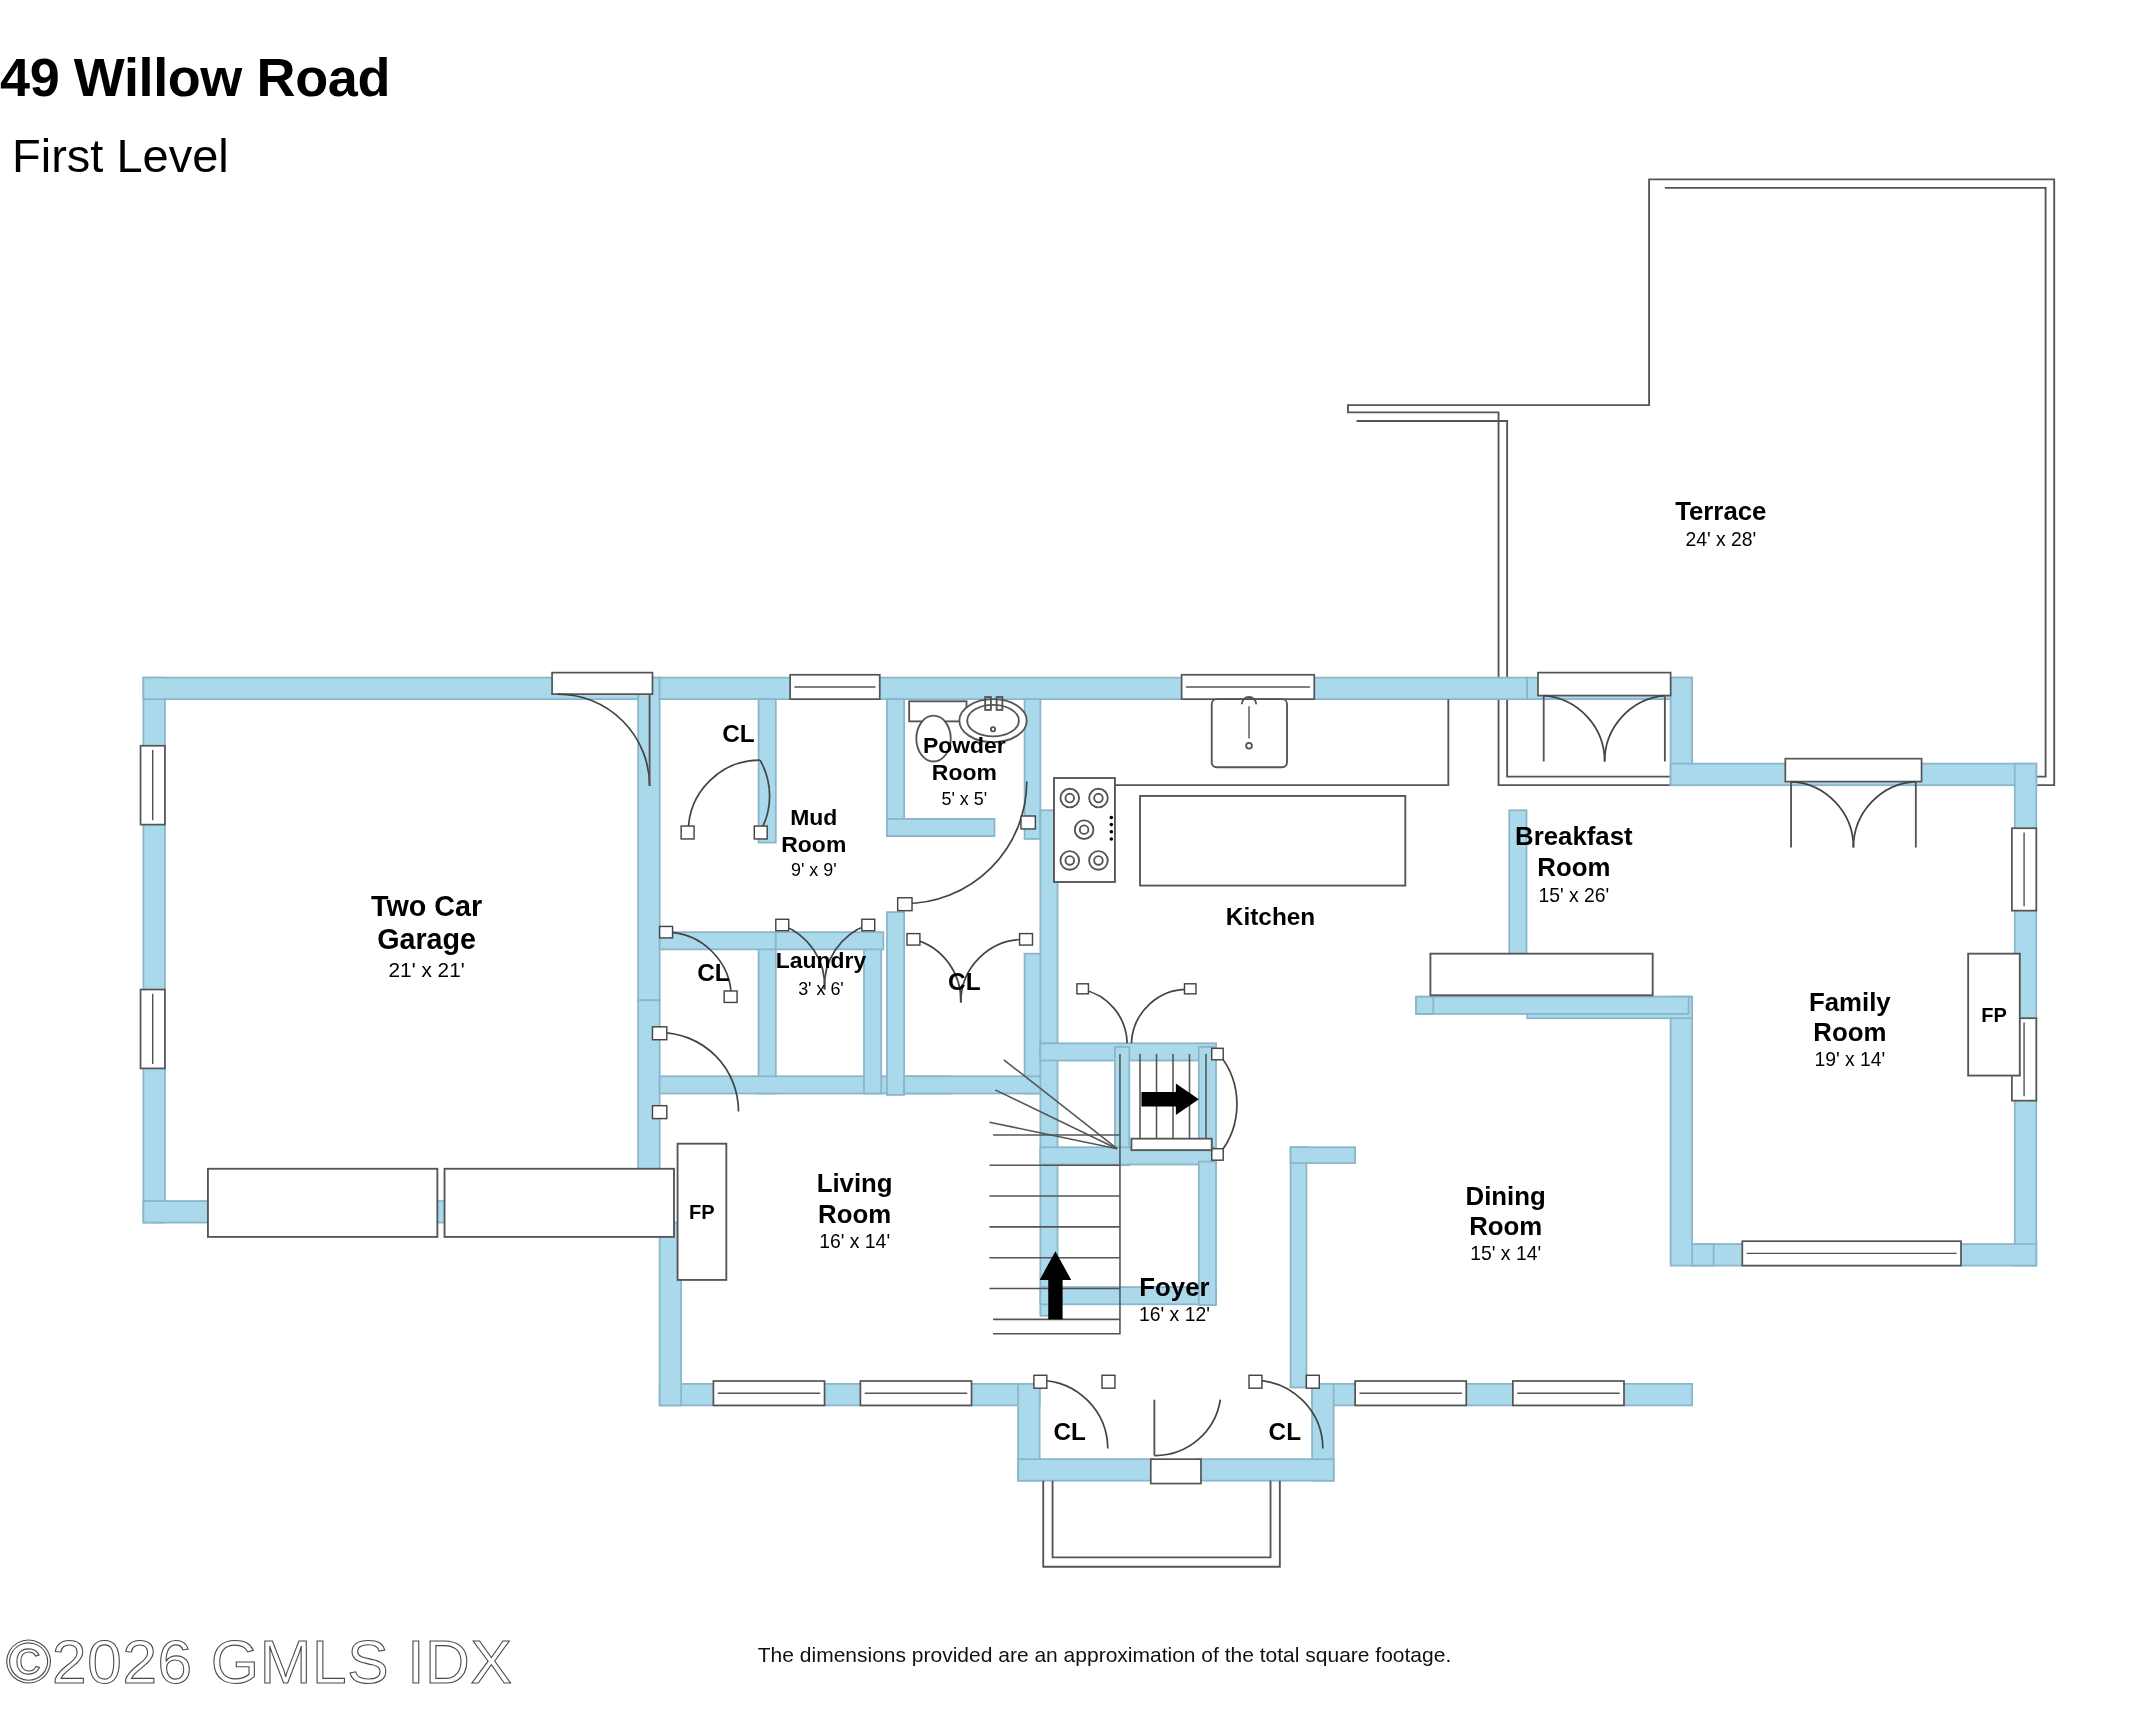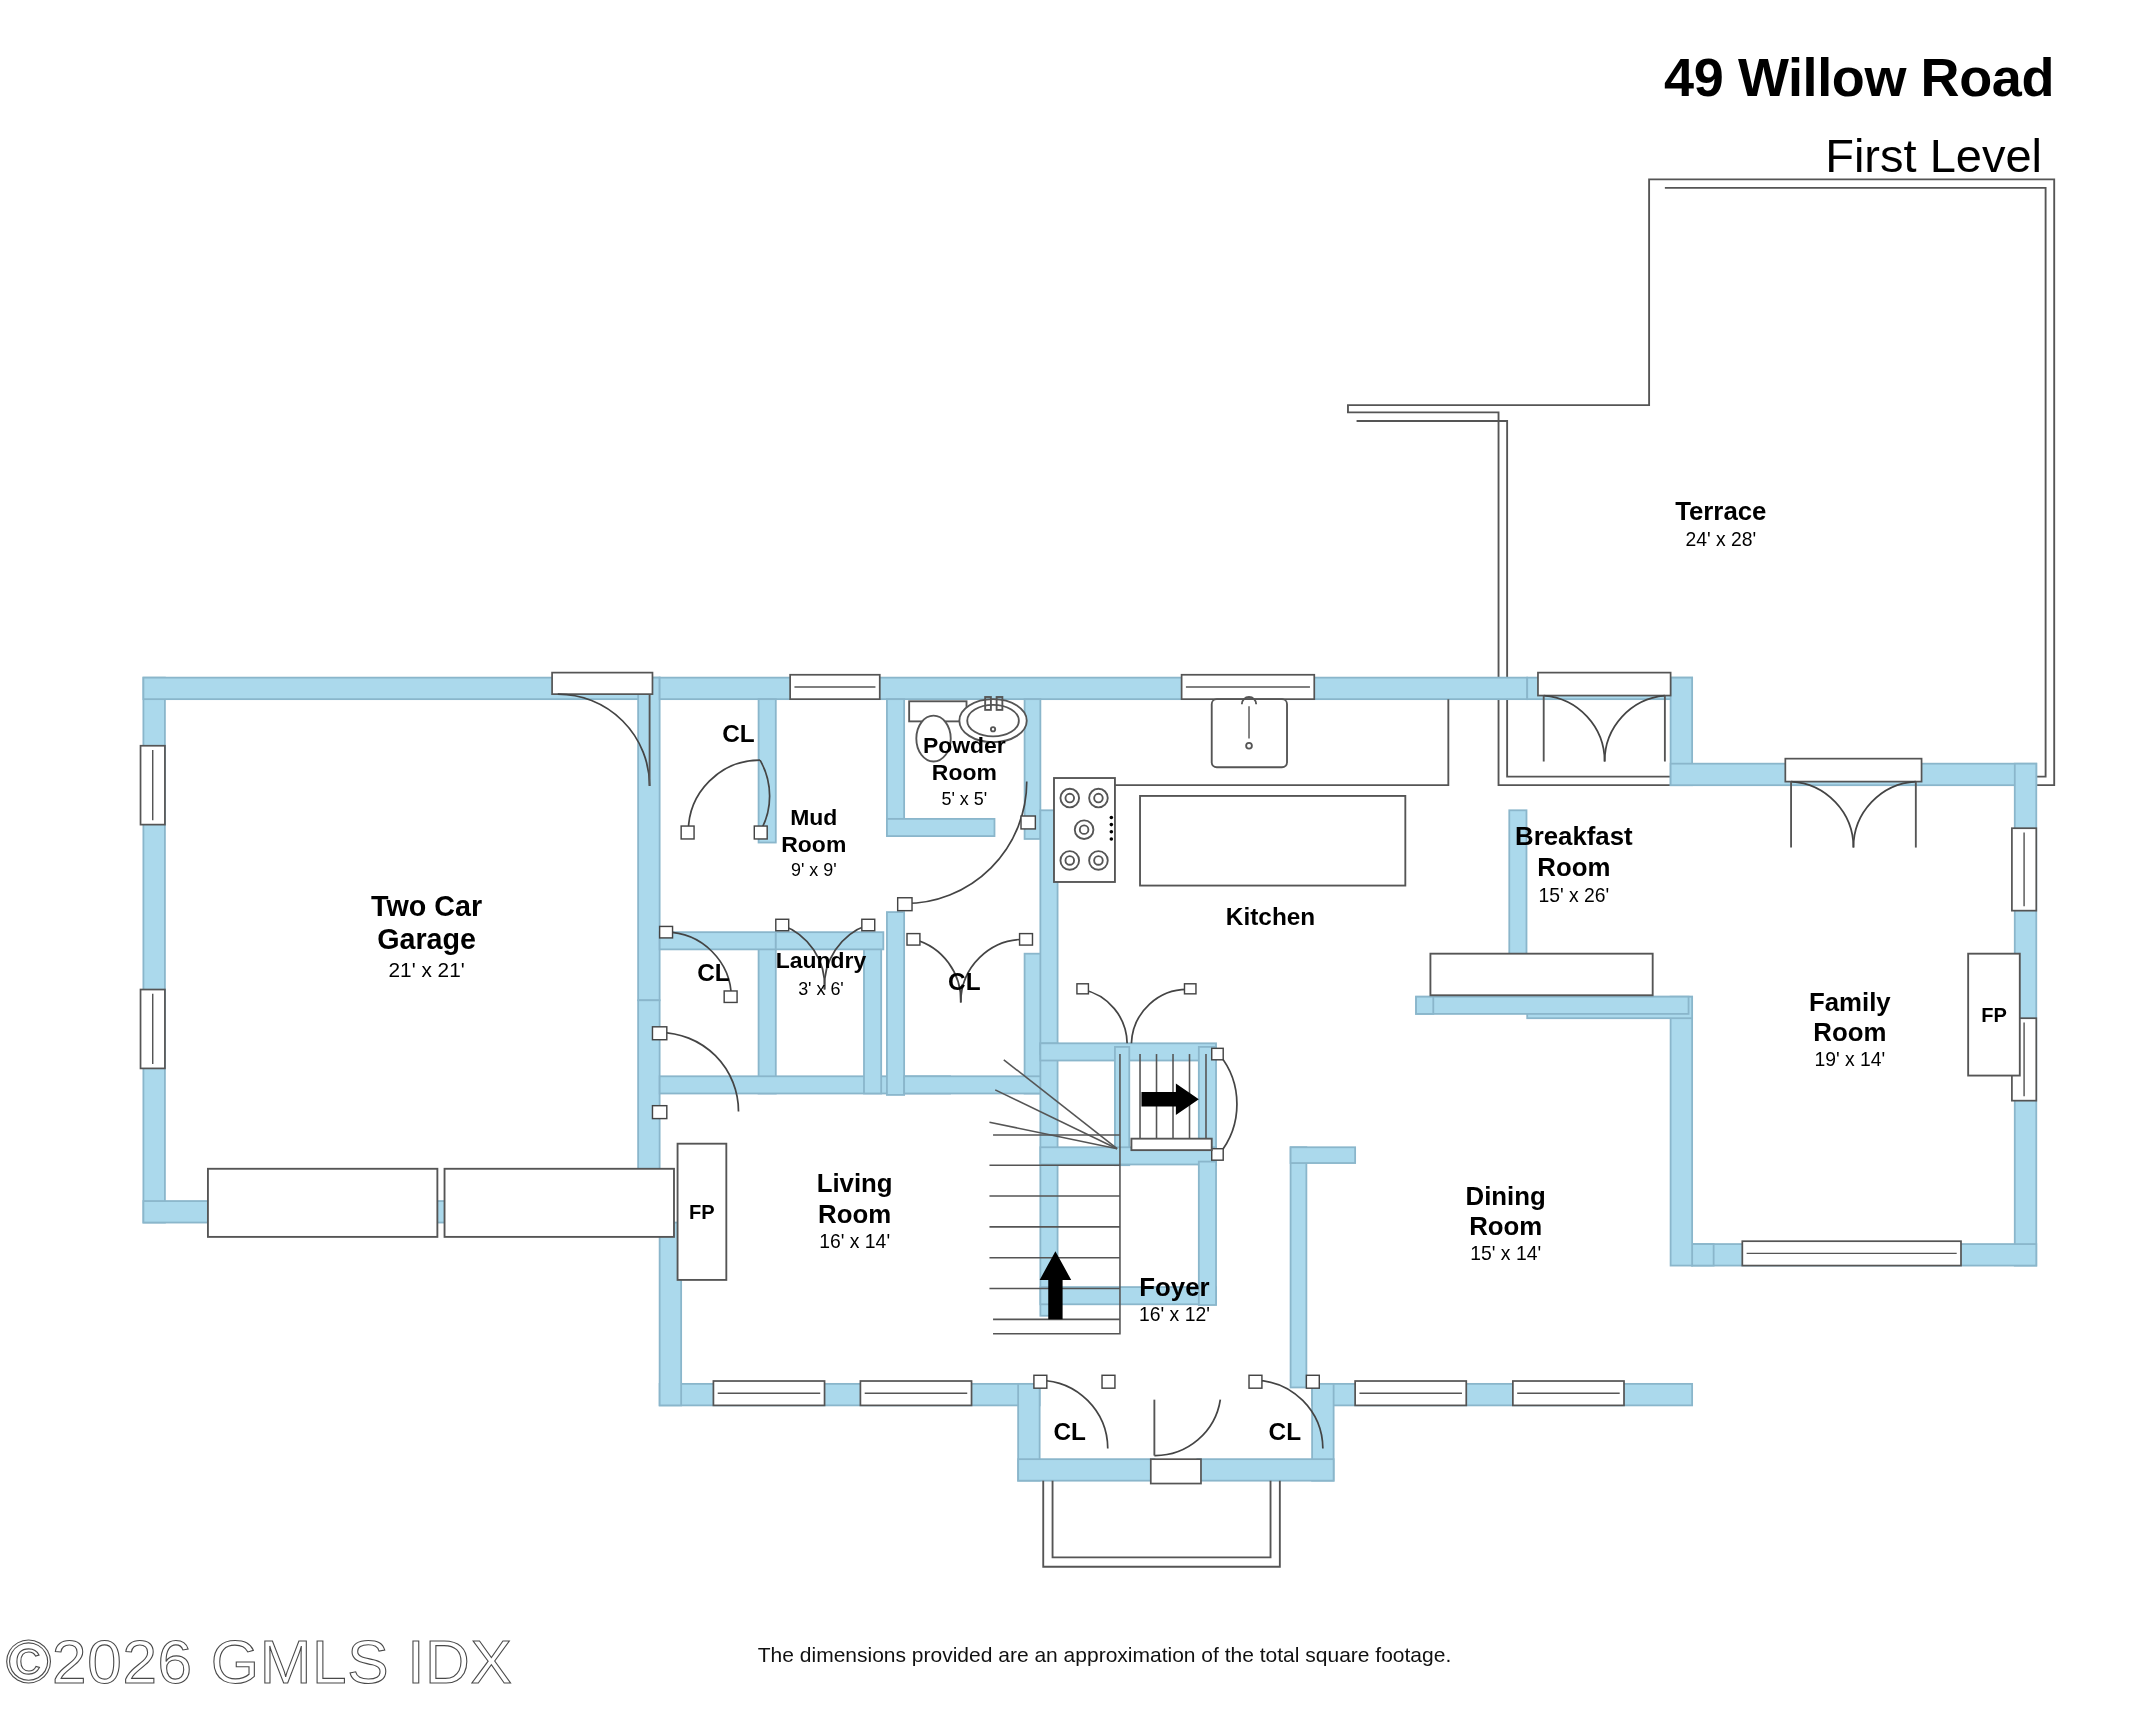--- a/index.html
+++ b/index.html
@@ -9,21 +9,21 @@
     font-family:"Liberation Sans", sans-serif;
     color:#000;
     position:relative;
     overflow:hidden;
   }
   .page{position:relative;width:2151px;height:1736px;background:#fff;}
 
   
   .title-block{
     position:absolute;left:0;top:0;width:2054px;
-    text-align:right;
+    text-align:left;
     pointer-events:none;
   }
   .plan-title{
     font-size:54px;
     font-weight:bold;
     letter-spacing:-0.4px;
     margin:0;
     padding-top:50px;
     line-height:1.0;
   }

